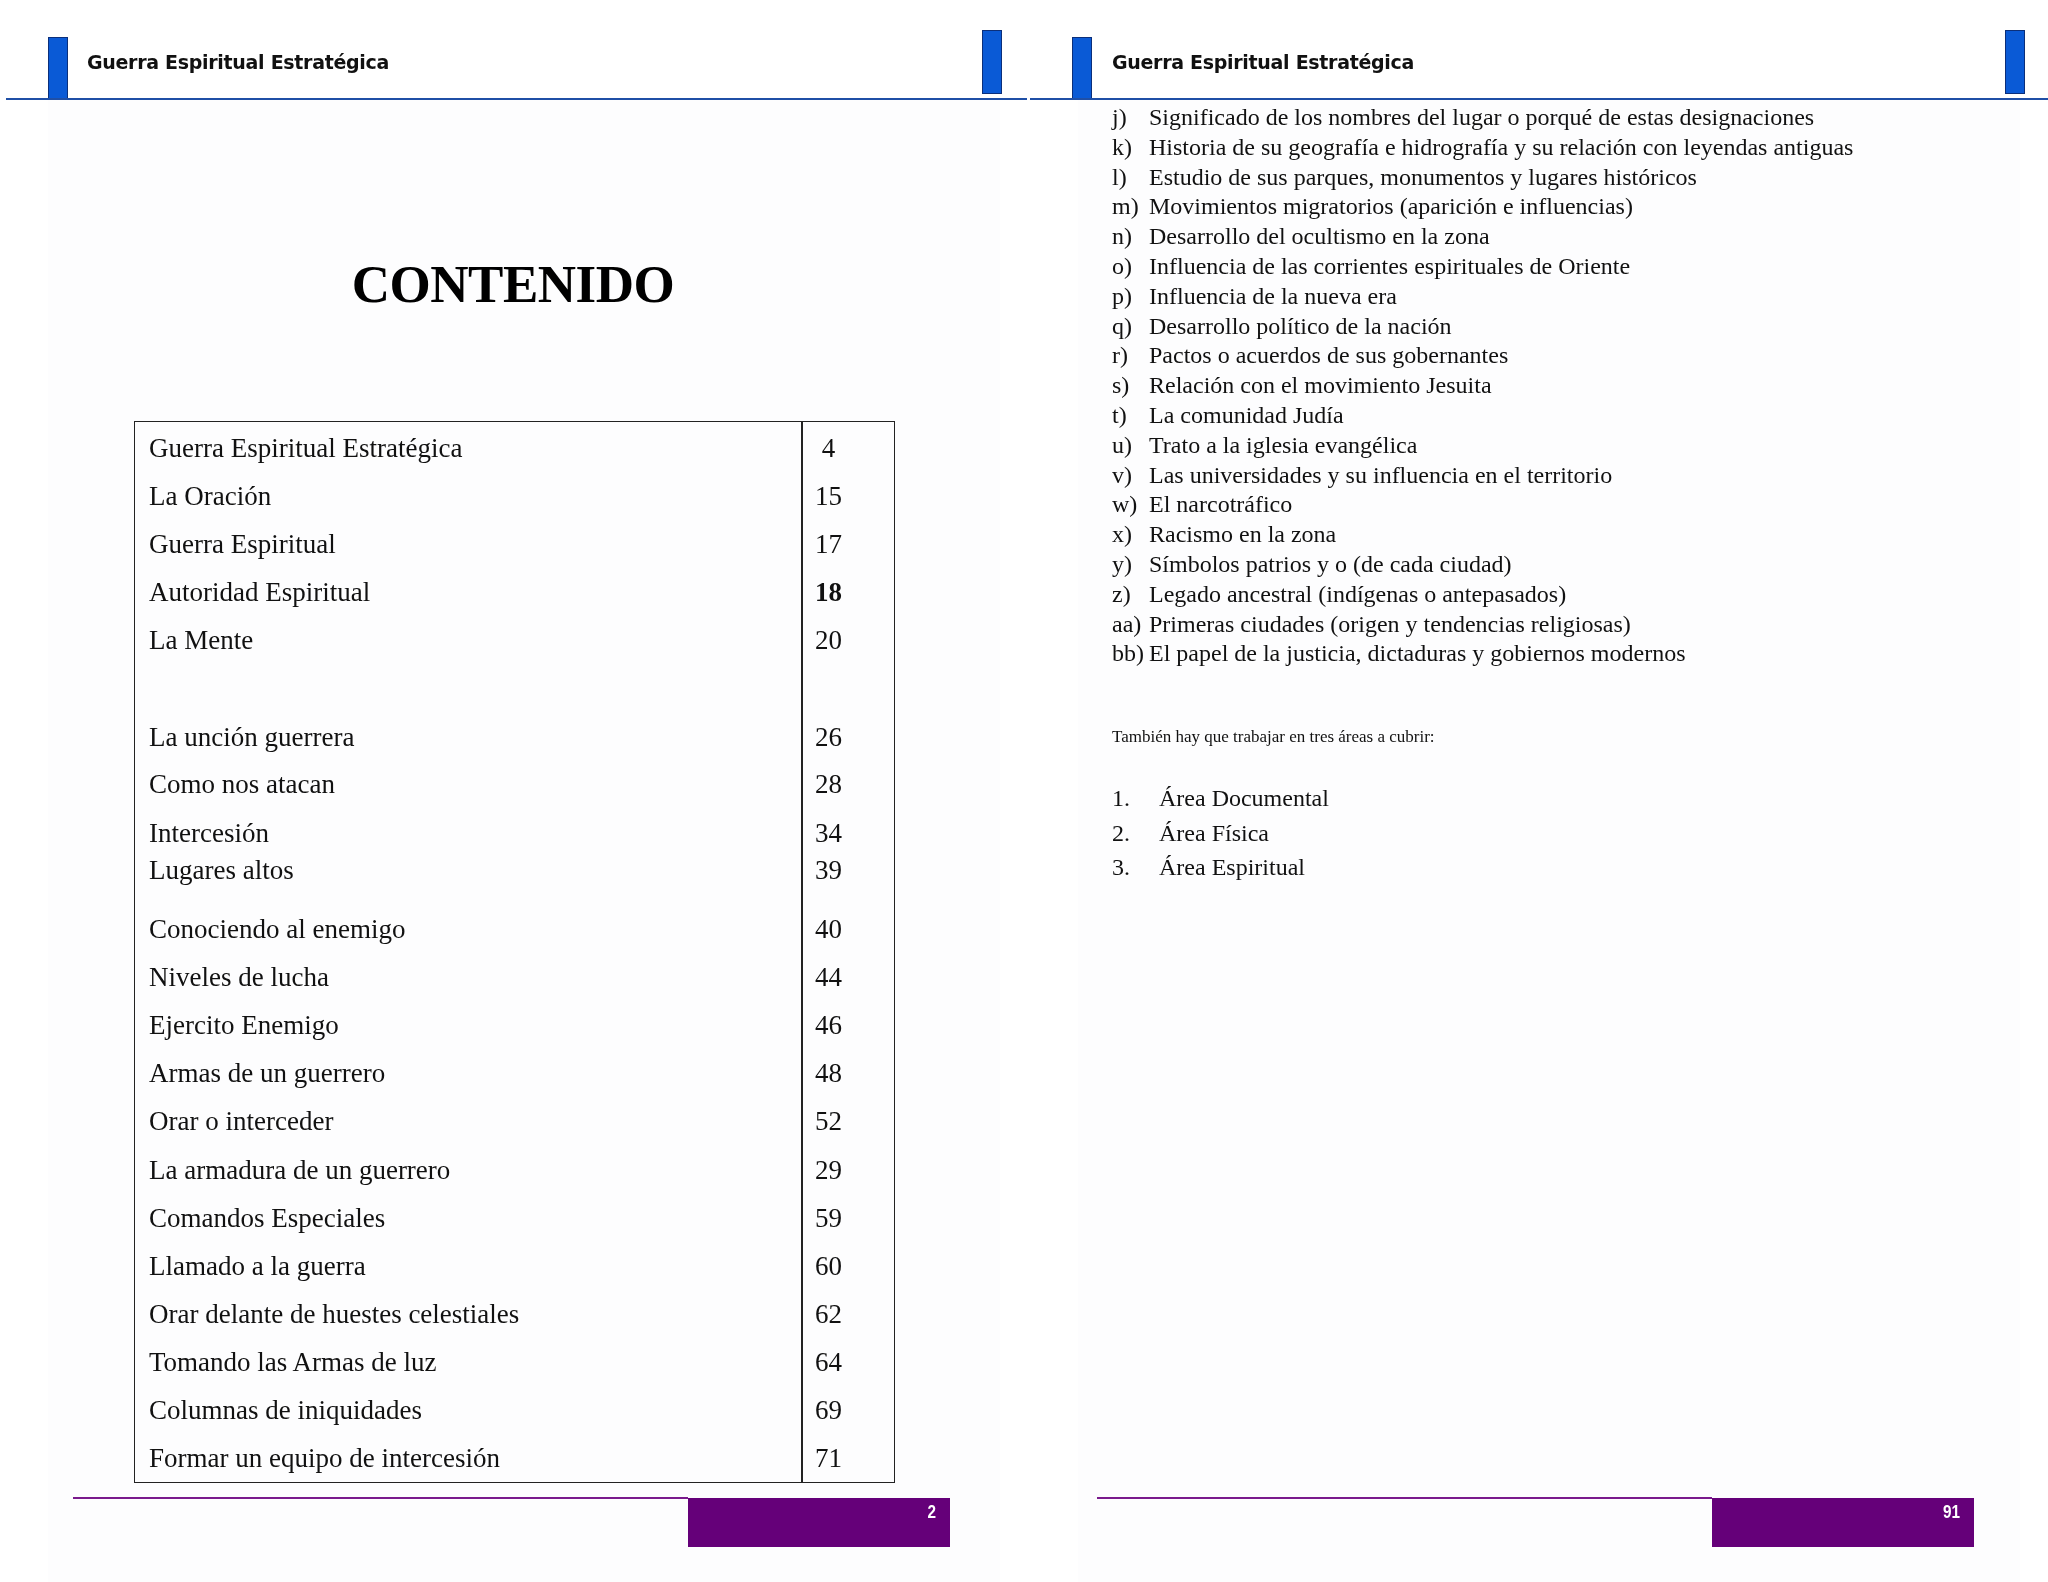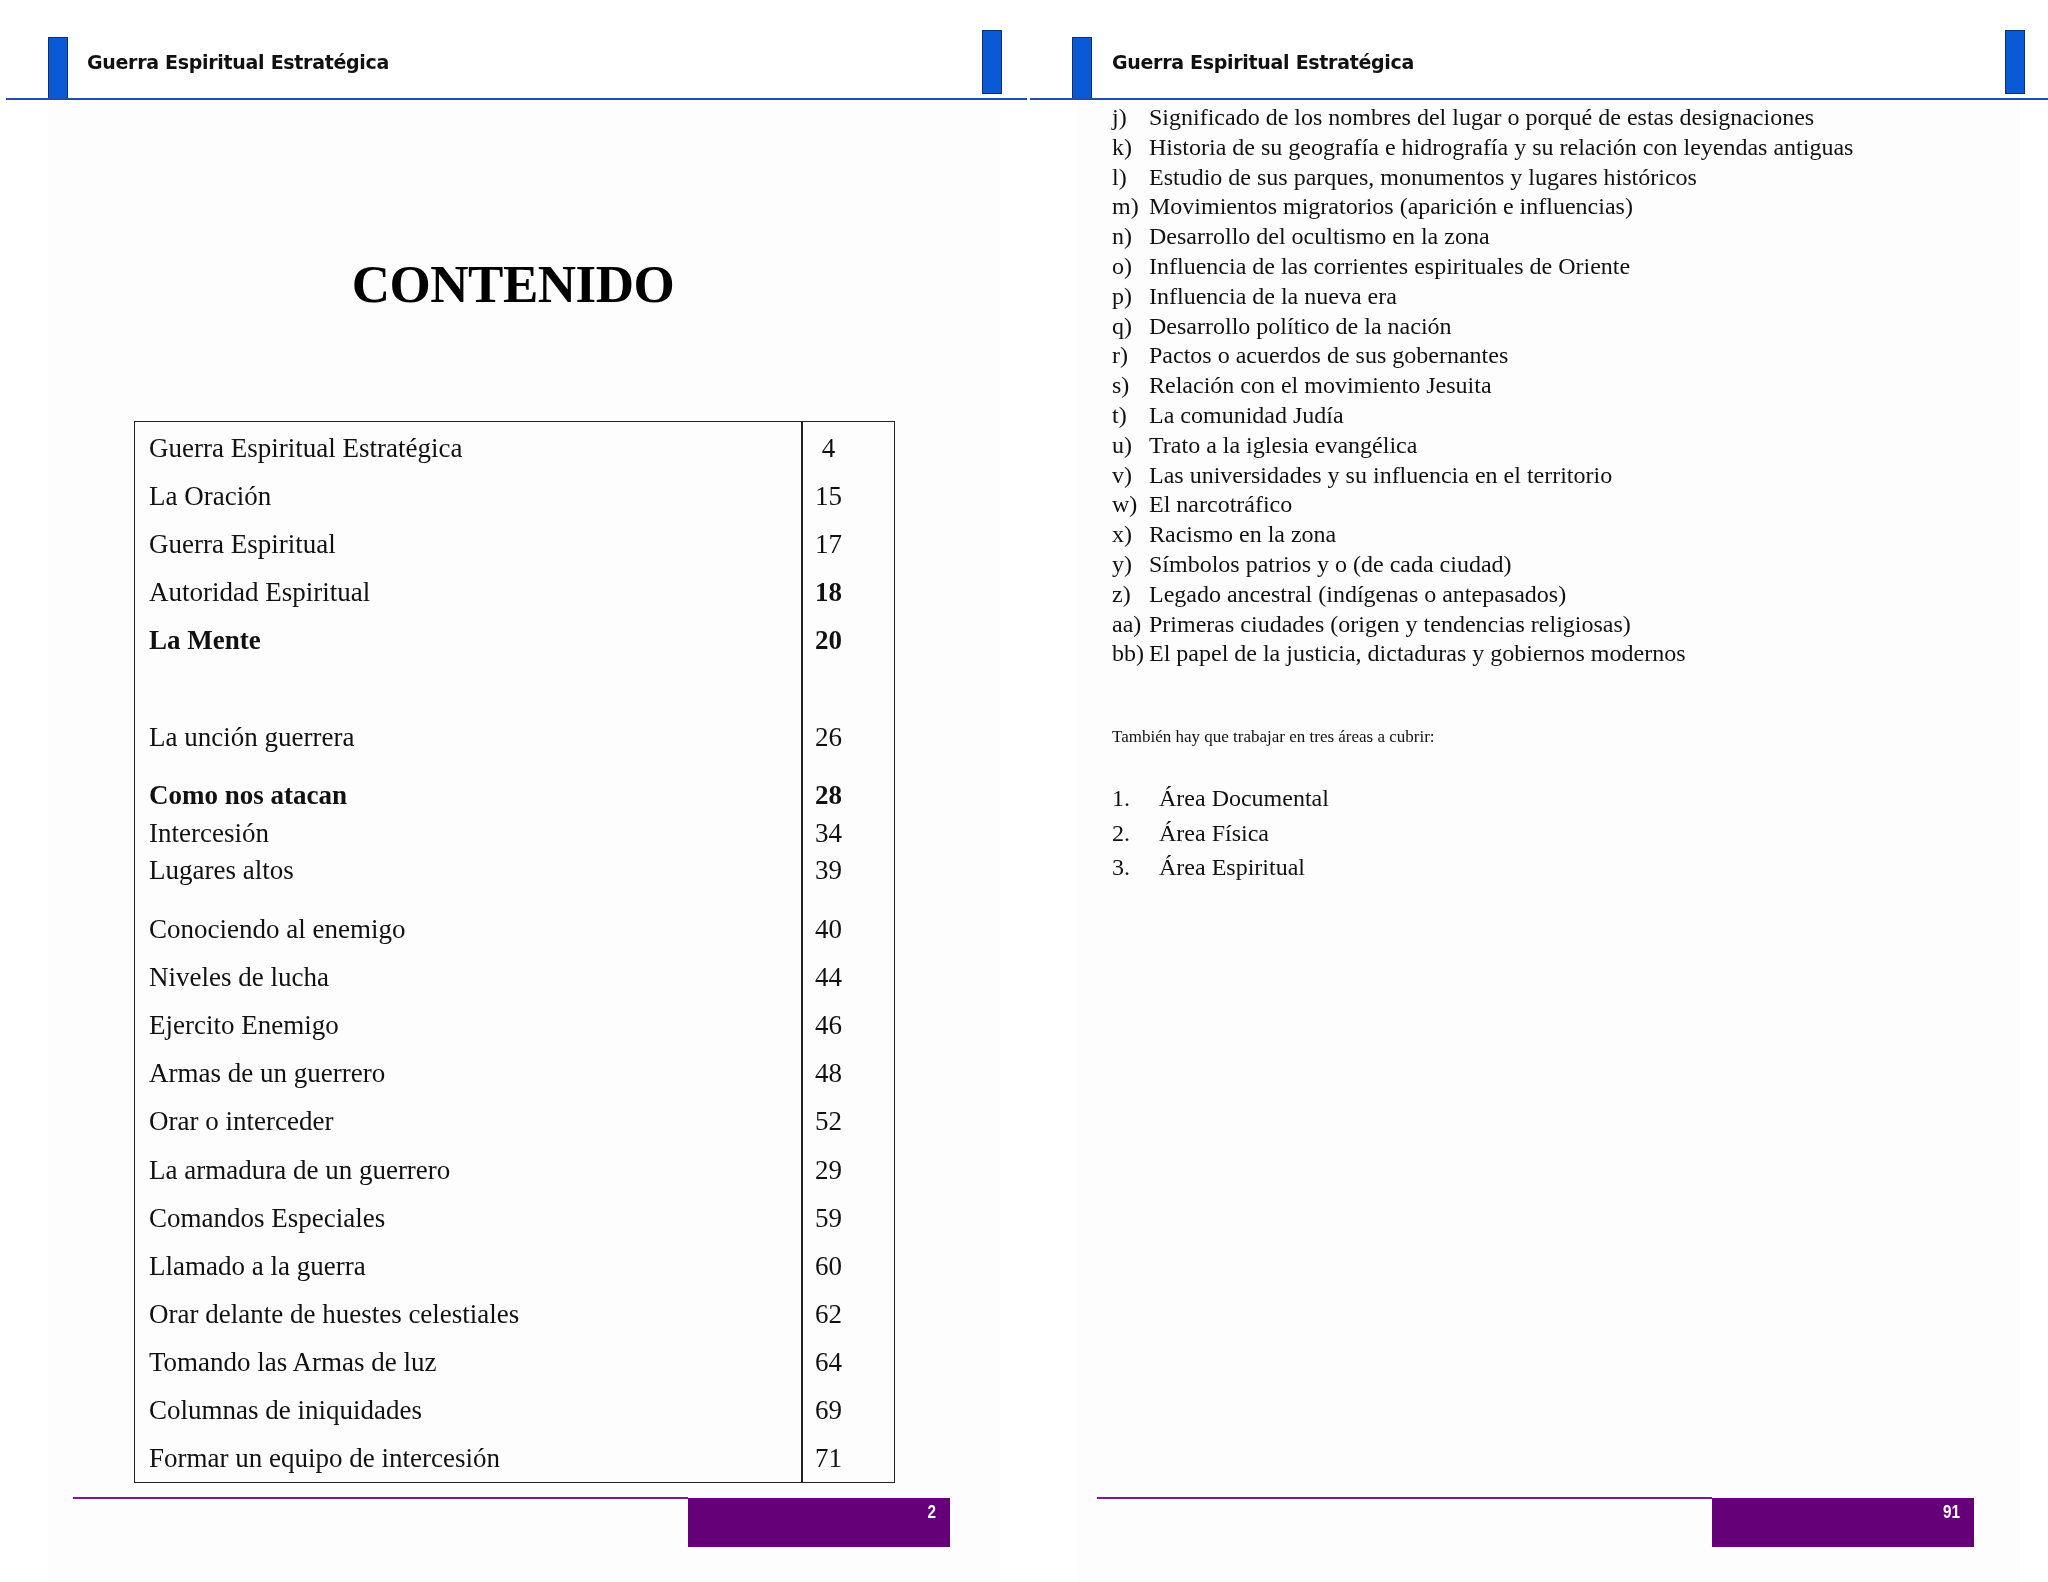--- a/index.html
+++ b/index.html
@@ -80,29 +80,29 @@
         <span class="toc-page" style="white-space: pre;">15</span>
       </div>
       <div class="toc-row" style="top: 104.2px;">
         <span class="toc-title">Guerra Espiritual</span>
         <span class="toc-page" style="white-space: pre;">17</span>
       </div>
       <div class="toc-row" style="top: 152.3px;">
         <span class="toc-title">Autoridad Espiritual</span>
         <span class="toc-page" style="white-space: pre; font-weight: bold;">18</span>
       </div>
-      <div class="toc-row" style="top: 200.4px; font-weight: bold;">
+      <div class="toc-row" style="top: 200.4px;">
         <span class="toc-title">La Mente</span>
         <span class="toc-page" style="white-space: pre;">20</span>
       </div>
       <div class="toc-row" style="top: 296.6px;">
         <span class="toc-title">La unción guerrera</span>
         <span class="toc-page" style="white-space: pre;">26</span>
       </div>
-      <div class="toc-row" style="top: 355px; font-weight: bold;">
+      <div class="toc-row" style="top: 344px;">
         <span class="toc-title">Como nos atacan</span>
         <span class="toc-page" style="white-space: pre;">28</span>
       </div>
       <div class="toc-row" style="top: 392.8px;">
         <span class="toc-title">Intercesión</span>
         <span class="toc-page" style="white-space: pre;">34</span>
       </div>
       <div class="toc-row" style="top: 430px; text-align: right;">
         <span class="toc-title">Lugares altos</span>
         <span class="toc-page" style="white-space: pre;">39</span>

